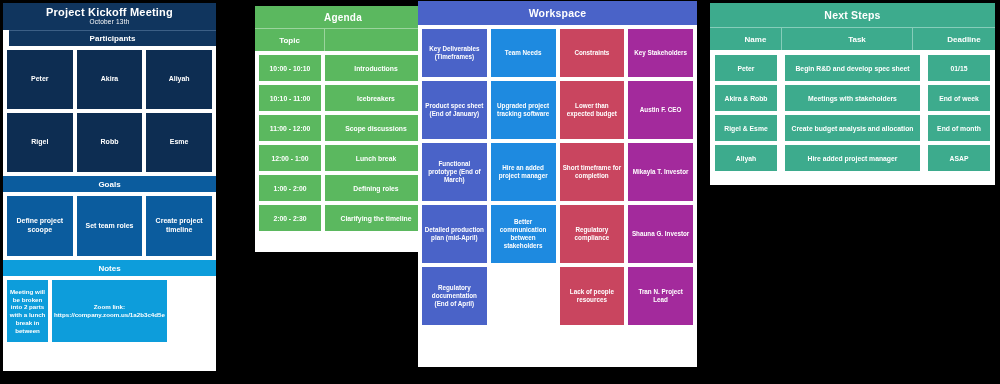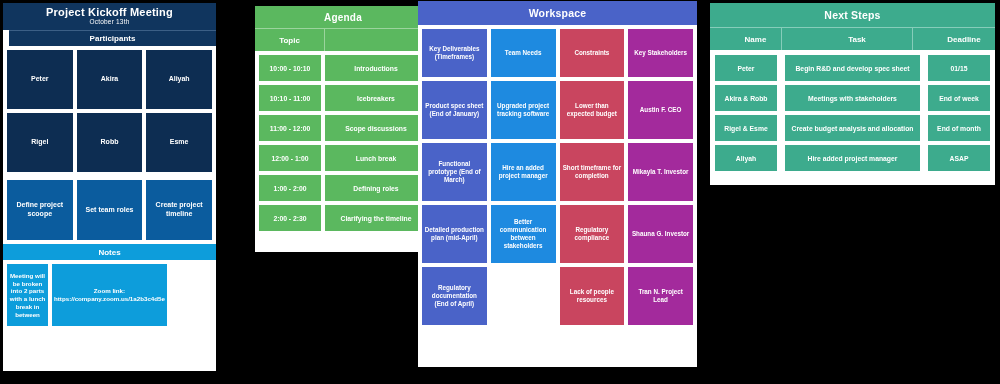--- a/index.html
+++ b/index.html
@@ -123,20 +123,21 @@
     <div class="section-hdr sec-participants">Participants</div>
     <div class="grid">
       <div class="cell c-part">Peter</div>
       <div class="cell c-part">Akira</div>
       <div class="cell c-part">Aliyah</div>
       <div class="cell c-part">Rigel</div>
       <div class="cell c-part">Robb</div>
       <div class="cell c-part">Esme</div>
     </div>
 
+    <div class="section-hdr sec-goals">Goals</div>
     <div class="grid">
       <div class="cell c-goal">Define project scoope</div>
       <div class="cell c-goal">Set team roles</div>
       <div class="cell c-goal">Create project timeline</div>
     </div>
 
     <div class="section-hdr sec-notes">Notes</div>
     <div class="grid">
       <div class="cell c-note">Meeting will be broken into 2 parts with a lunch break in between</div>
       <div class="cell c-note">Zoom link: https://company.zoom.us/1a2b3c4d5e</div>

